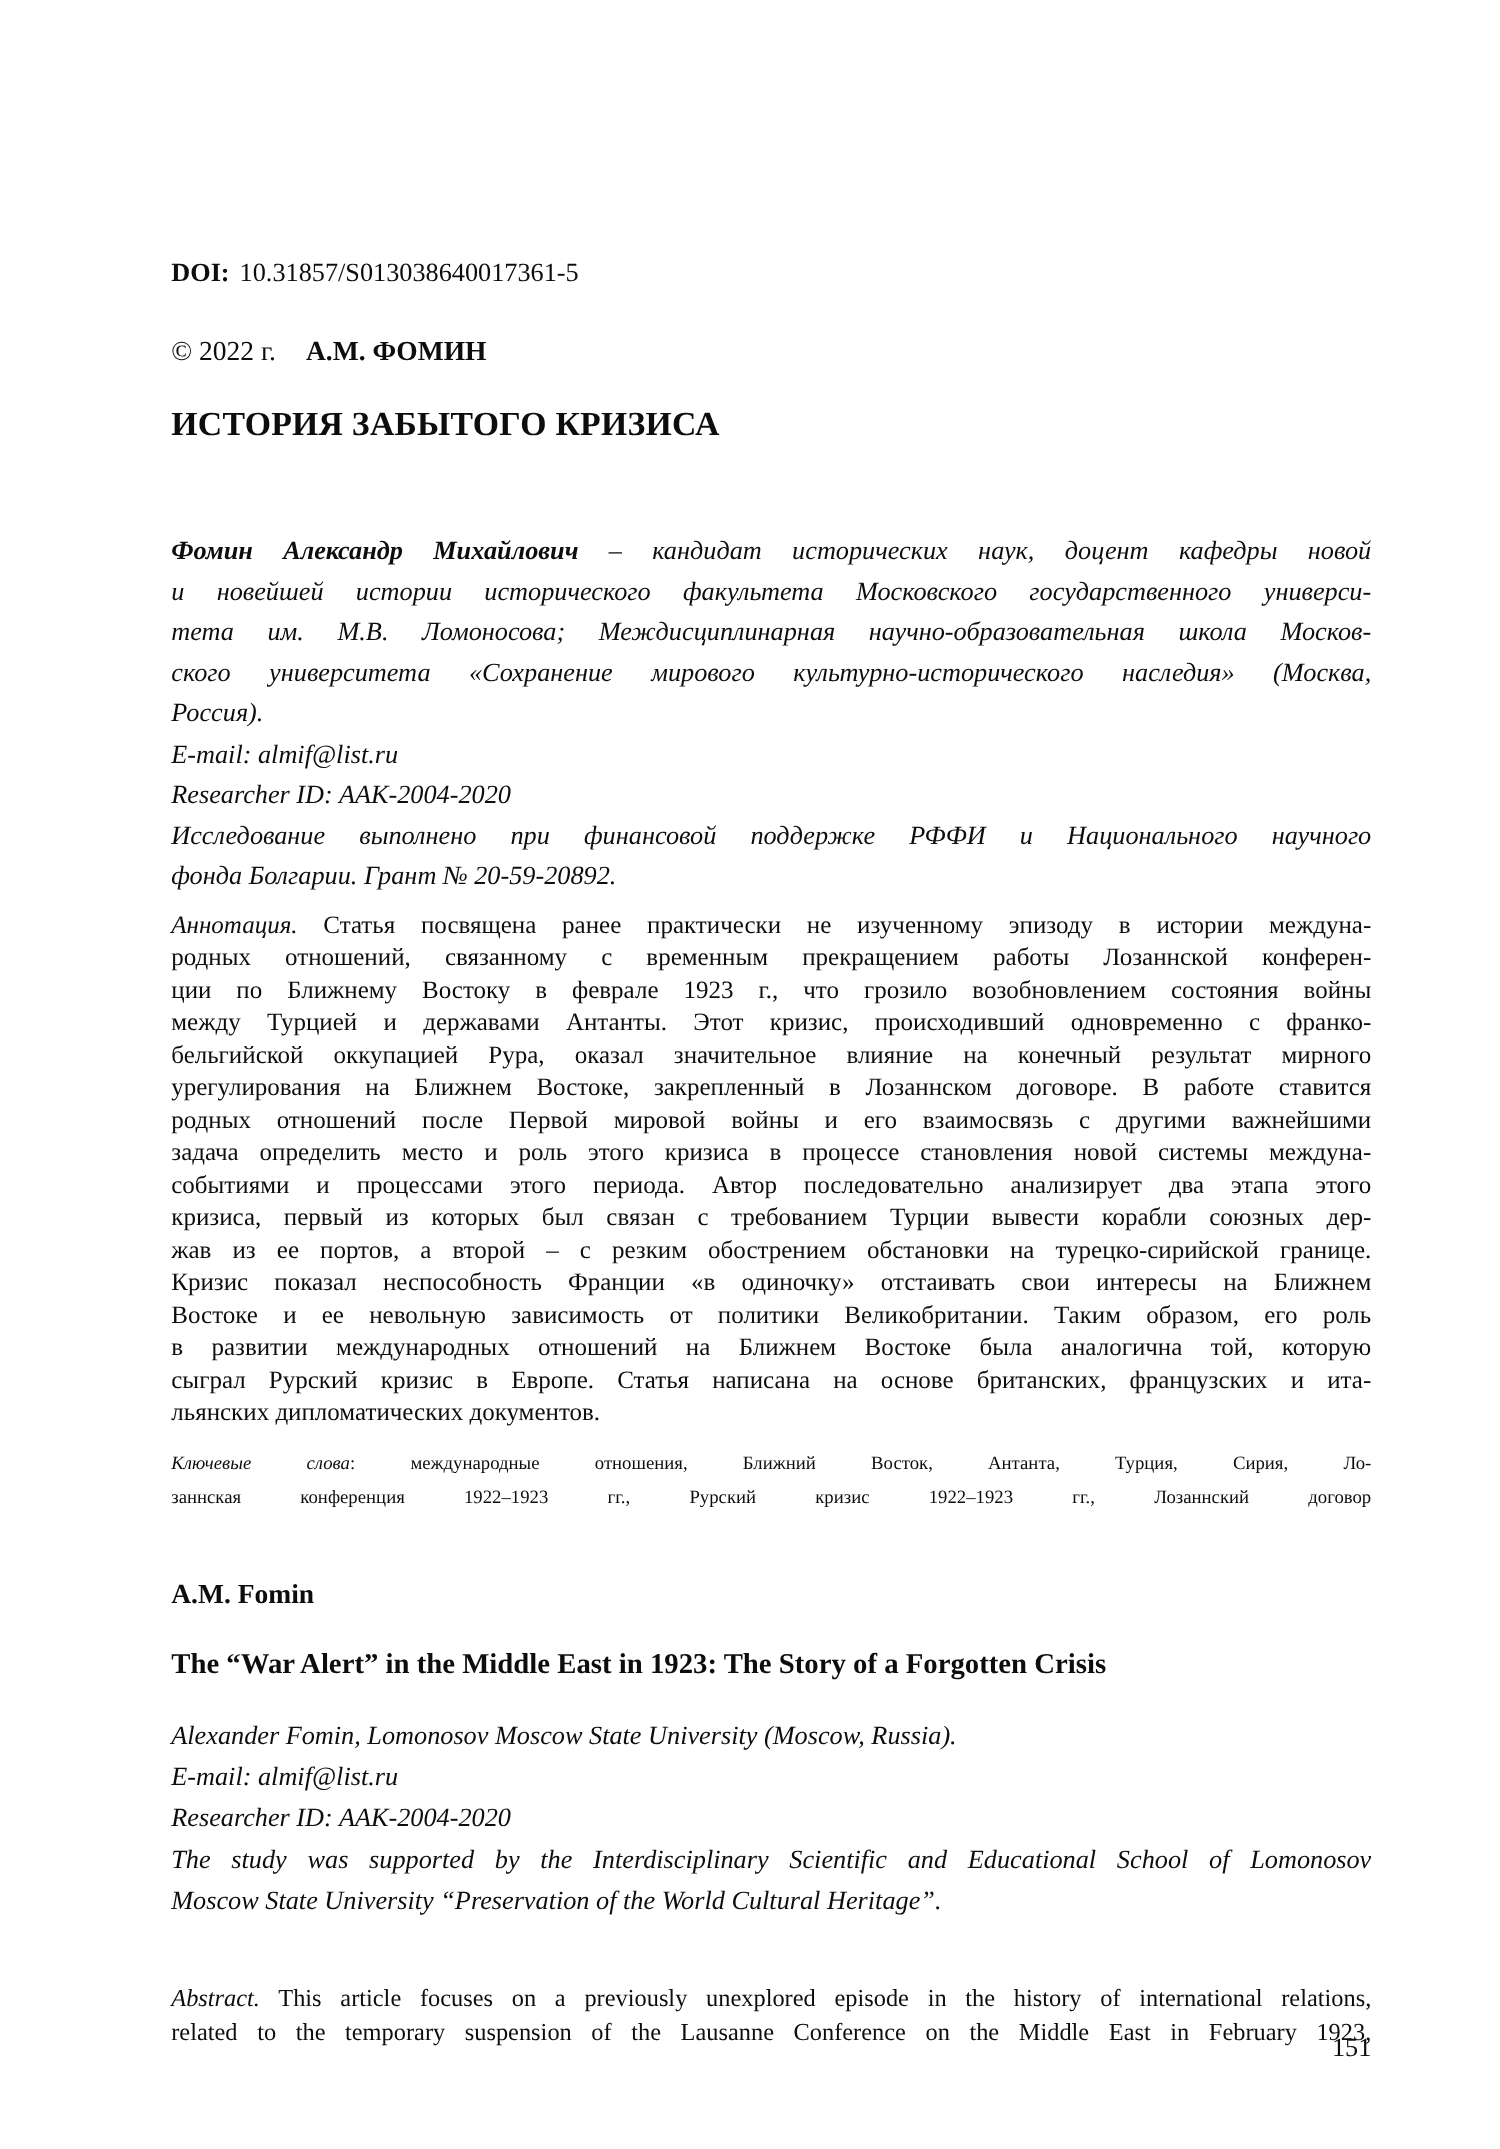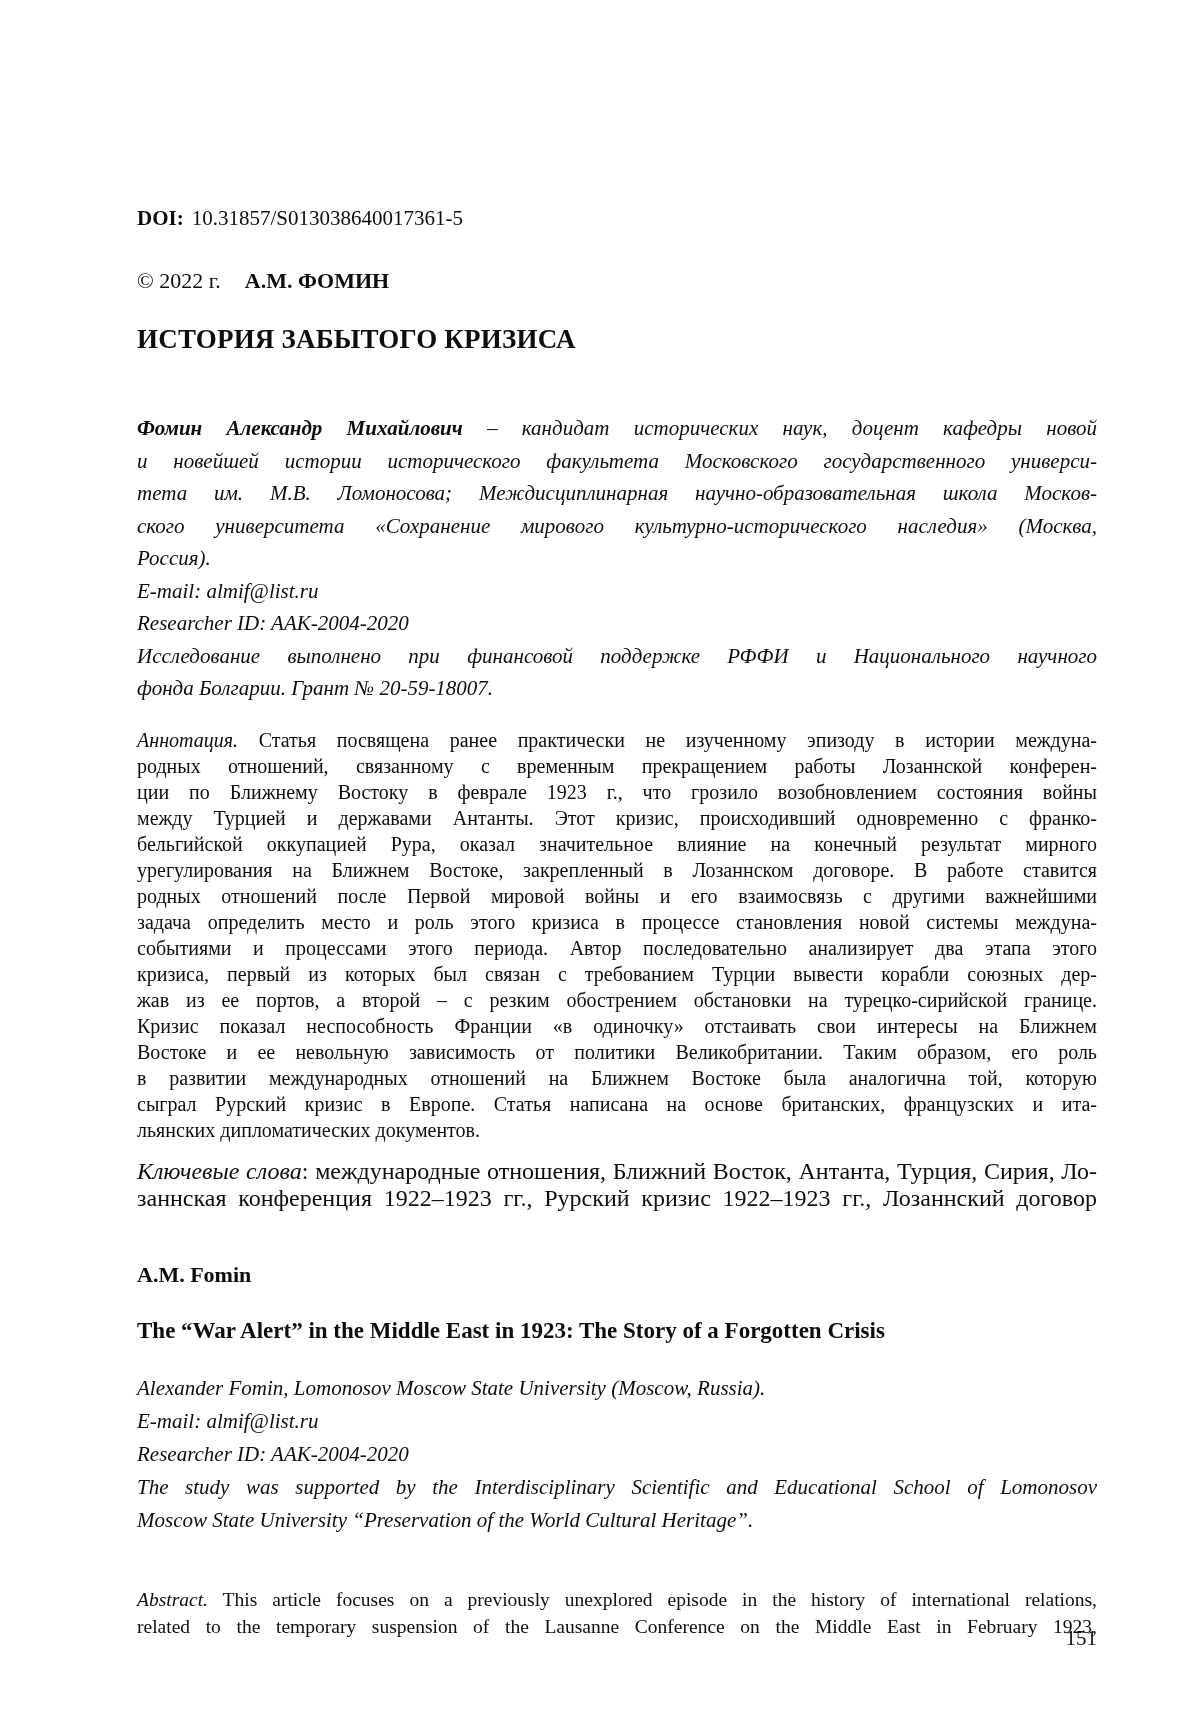--- a/index.html
+++ b/index.html
@@ -21,27 +21,27 @@
 
   .doi-line { top: 206px; font-size: 21px; }
   .doi-label { font-weight: bold; }
   .doi-value { margin-left: 8px; }
 
   .copyright-line { top: 268px; font-size: 22px; }
   .copyright-author { font-weight: bold; margin-left: 24px; }
 
   .title-ru { top: 324px; font-size: 27px; font-weight: bold; line-height: 31px; letter-spacing: 0.2px; }
 
-  .bio-block { top: 412px; font-size: 21px; font-style: italic; line-height: 32.5px; }
+  .bio-block { top: 424px; font-size: 21px; font-style: italic; line-height: 32.5px; }
   .bio-name { font-weight: bold; }
 
   .abstract-ru { top: 727px; font-size: 20px; line-height: 26px; }
   .lead-italic { font-style: italic; }
 
-  .keywords-ru { top: 1158px; font-size: 24px; line-height: 27px; }
+  .keywords-ru { top: 1158px; font-size: 15px; line-height: 27px; }
 
   .author-en { top: 1262px; font-size: 22px; font-weight: bold; }
   .title-en { top: 1318px; font-size: 23px; font-weight: bold; }
 
   .bio-en { top: 1372px; font-size: 21px; font-style: italic; line-height: 33px; }
 
   .abstract-en { top: 1586px; font-size: 19.5px; line-height: 27px; }
 
   .page-number { top: 1626px; text-align: right; font-size: 21px; }
 </style>
@@ -70,21 +70,21 @@
           <div class="tline">тета им. М.В. Ломоносова; Междисциплинарная научно-образовательная школа Москов-</div>
           <div class="tline">ского университета «Сохранение мирового культурно-исторического наследия» (Москва,</div>
           <div class="tline last">Россия).</div>
         </div>
     </div>
     <div>E-mail: almif@list.ru</div>
     <div>Researcher ID: AAK-2004-2020</div>
     <div class="jpara">
       <div>
           <div class="tline">Исследование выполнено при финансовой поддержке РФФИ и Национального научного</div>
-          <div class="tline last">фонда Болгарии. Грант № 20-59-18007.</div>
+          <div class="tline last">фонда Болгарии. Грант № 20-59-20892.</div>
         </div>
     </div>
   </div>
 
   <div class="block abstract-ru jpara">
     <div class="tline"><span class="lead-italic">Аннотация.</span><span> Статья посвящена ранее практически не изученному эпизоду в истории междуна-</span></div>
     <div>
         <div class="tline">родных отношений, связанному с временным прекращением работы Лозаннской конферен-</div>
         <div class="tline">ции по Ближнему Востоку в феврале 1923 г., что грозило возобновлением состояния войны</div>
         <div class="tline">между Турцией и державами Антанты. Этот кризис, происходивший одновременно с франко-</div>

